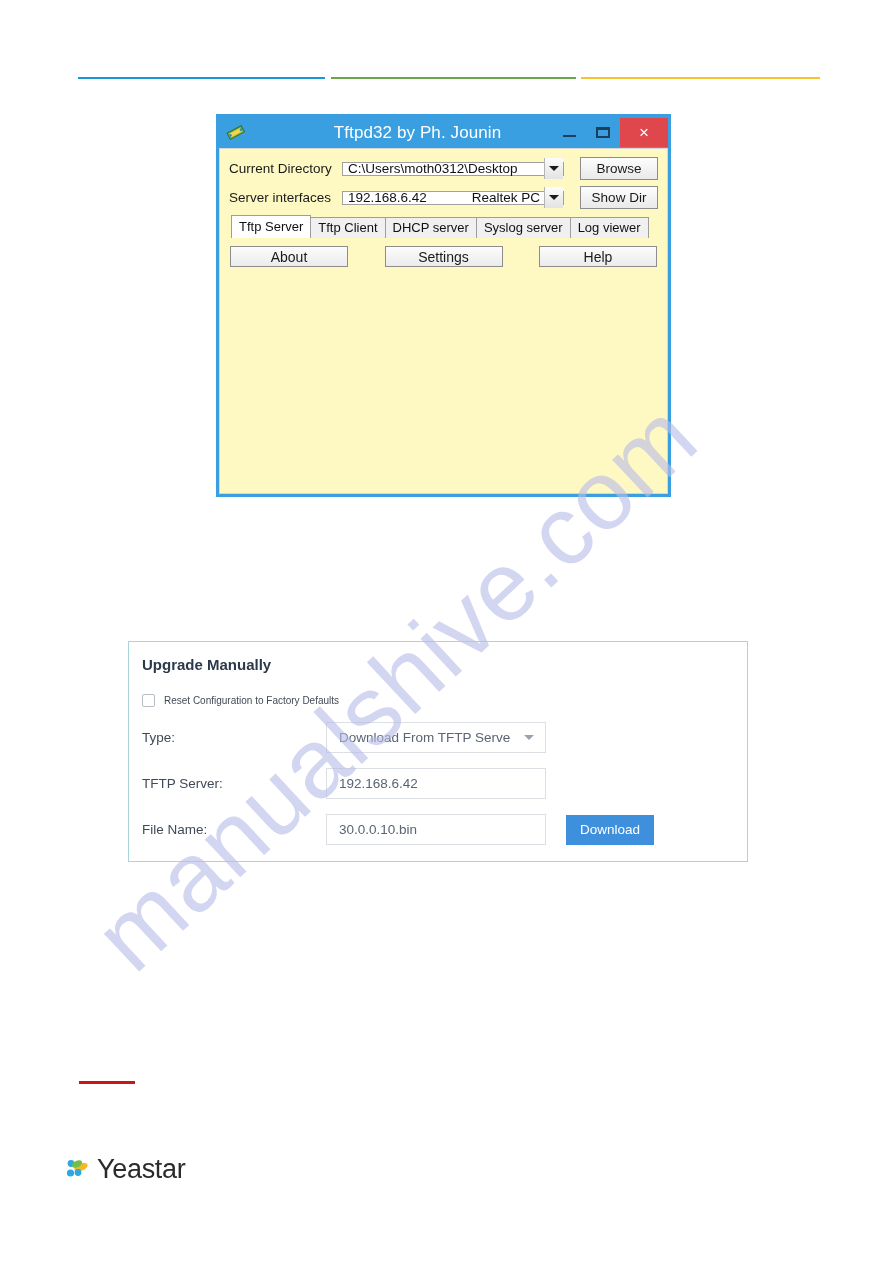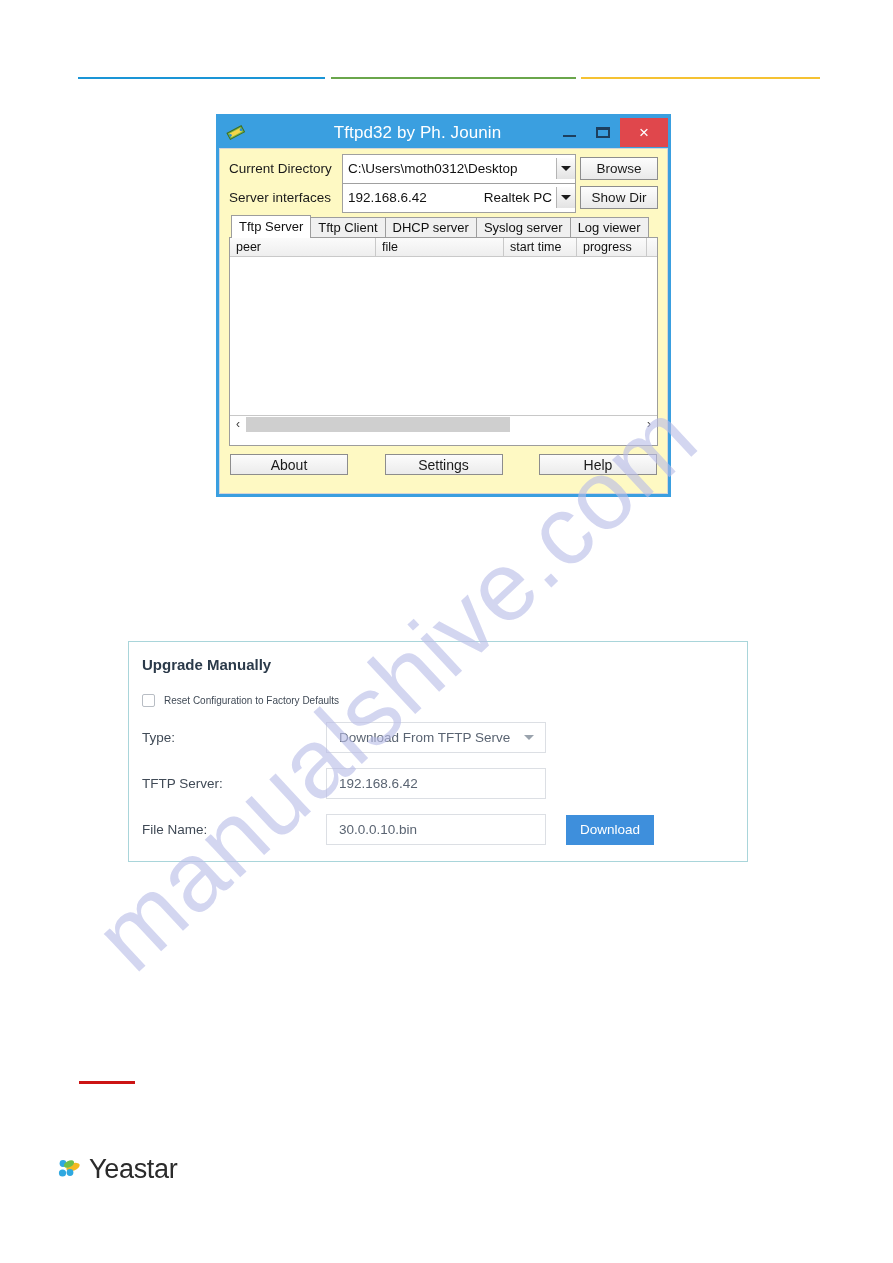--- a/index.html
+++ b/index.html
@@ -113,27 +113,27 @@
   }
   .field-label {
     width: 113px;
     font-size: 13.5px;
     color: #1a1a1a;
     font-family: "Liberation Sans", sans-serif;
     white-space: nowrap;
   }
   .combo {
     flex: 1;
-    height: 30px;
+    height: 14px;
     background: #ffffff;
     border: 1px solid #a0a0a0;
     display: flex;
     align-items: center;
     position: relative;
-    margin-right: 4px;
+    margin-right: 16px;
   }
   .combo-text {
     flex: 1;
     font-size: 13.5px;
     padding-left: 5px;
     color: #111;
     white-space: nowrap;
     overflow: hidden;
   }
   .combo-text-right {
@@ -360,21 +360,21 @@
   .red-rule {
     position: absolute;
     left: 79px; top: 1081px;
     width: 56px; height: 3px;
     background: #cc1414;
   }
 
   
   .logo {
     position: absolute;
-    left: 54px; top: 1154px;
+    left: 62px; top: 1154px;
     display: flex;
     align-items: center;
   }
   .logo-mark {
     position: relative;
     width: 30px; height: 30px;
     margin-right: 5px;
   }
   .logo-text {
     font-size: 27px;
@@ -449,36 +449,20 @@
       </div>
 
       <div class="tabs">
         <div class="tab active">Tftp Server</div>
         <div class="tab">Tftp Client</div>
         <div class="tab">DHCP server</div>
         <div class="tab">Syslog server</div>
         <div class="tab">Log viewer</div>
       </div>
 
-      <div class="list-panel">
-        <div class="list-head">
-          <div class="col col-peer">peer</div>
-          <div class="col col-file">file</div>
-          <div class="col col-start">start time</div>
-          <div class="col col-progress">progress</div>
-          <div class="col col-rest"></div>
-        </div>
-        <div class="hscroll">
-          <div class="scroll-arrow">‹</div>
-          <div class="scroll-track">
-            <div class="scroll-thumb"></div>
-          </div>
-          <div class="scroll-arrow">›</div>
-        </div>
-      </div>
 
       <div class="btn-row">
         <div class="bottom-btn">About</div>
         <div class="bottom-btn">Settings</div>
         <div class="bottom-btn">Help</div>
       </div>
 
     </div>
   </div>
 

